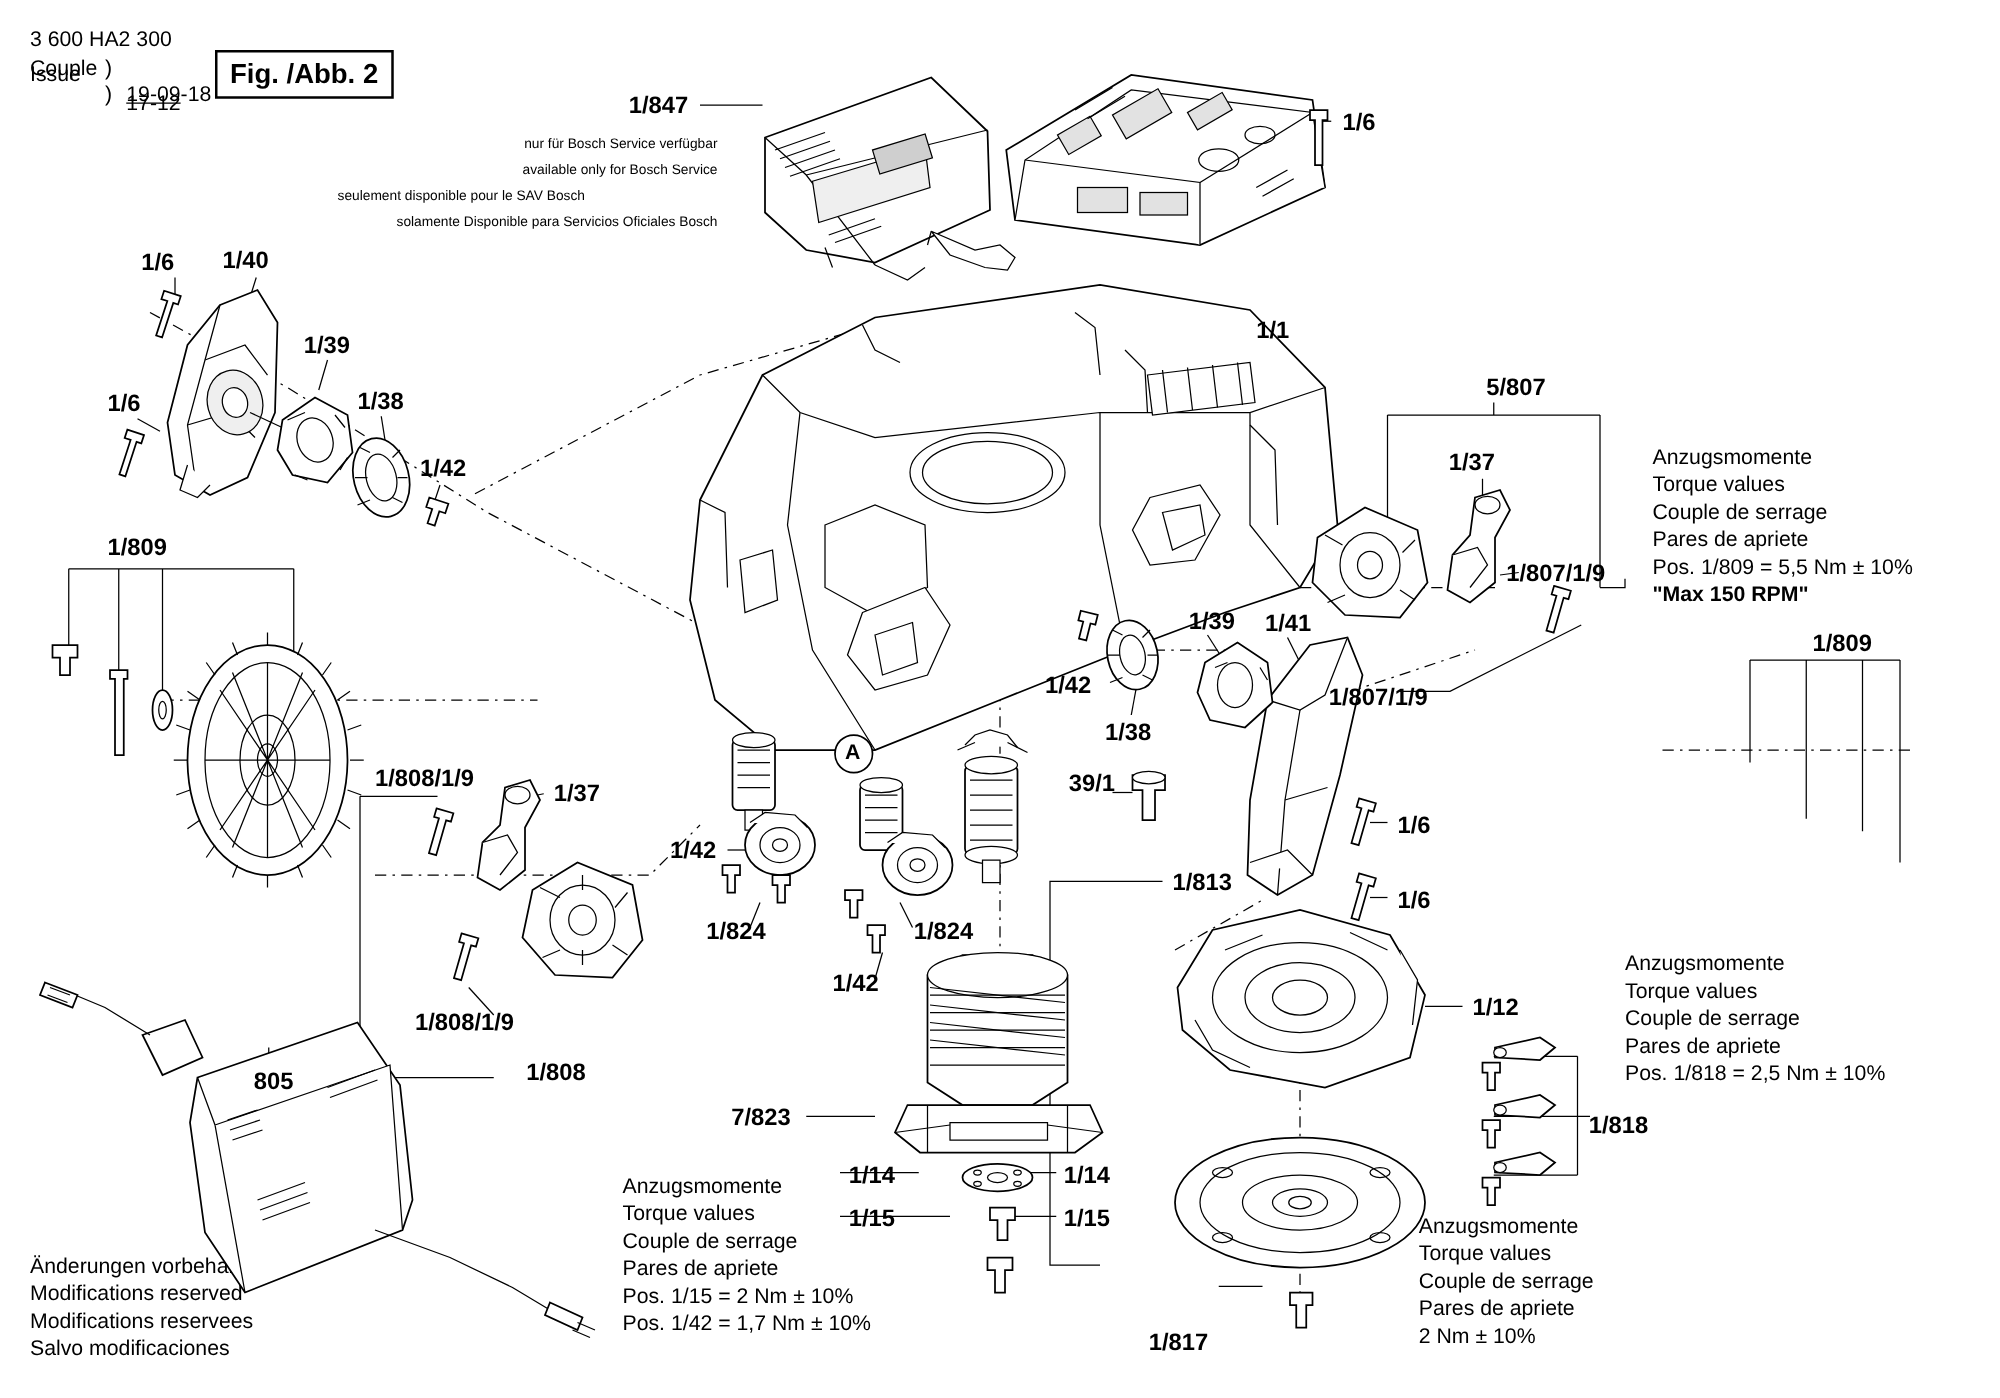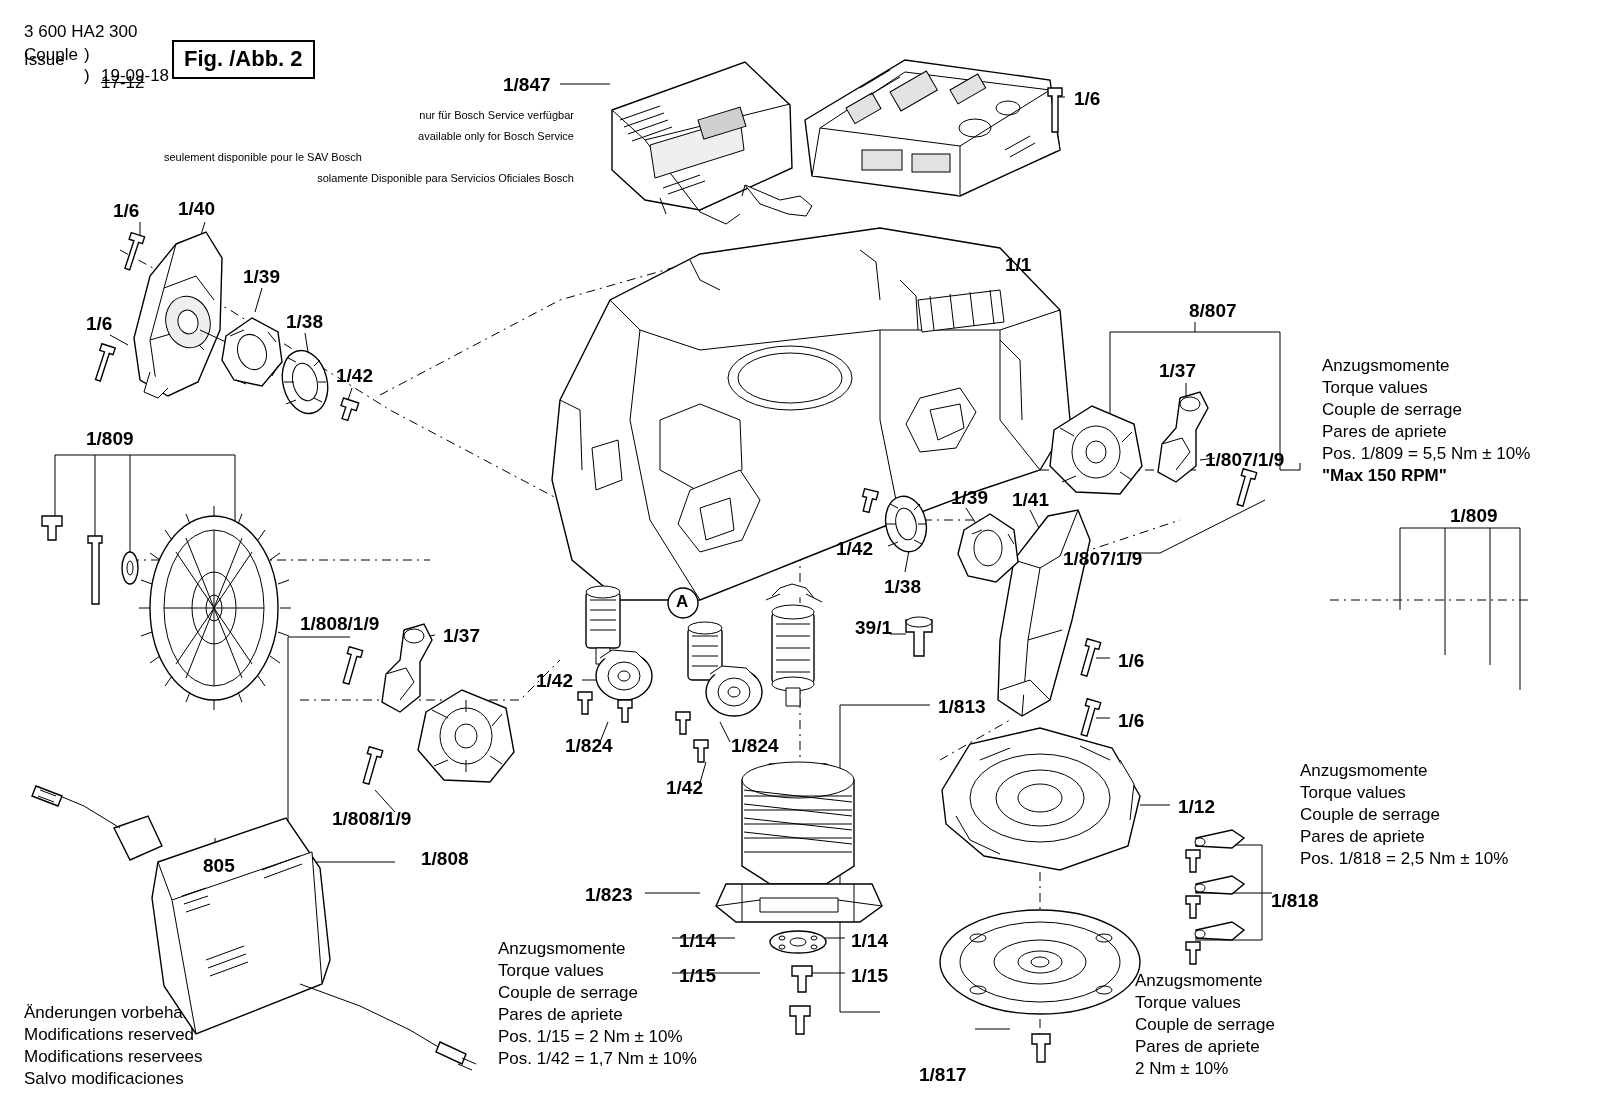--- a/index.html
+++ b/index.html
@@ -81,21 +81,21 @@
   <div class="hdr" style="left:84px; top:45px;">)</div>
   <div class="hdr" style="left:84px; top:66px;">)</div>
   <div class="hdr strike" style="left:101px; top:45px;margin-top:28px;">17-12</div>
   <div class="hdr" style="left:101px; top:66px;">19-09-18</div>
 
   <div class="figbox" style="left:172px; top:40px;">Fig. /Abb. 2</div>
 
   <div class="lbl" style="left:503px; top:74px;">1/847</div>
   <div class="txt" style="left:164px; top:105px; width:410px; text-align:right;">nur für Bosch Service verfügbar</div>
   <div class="txt" style="left:164px; top:126px; width:410px; text-align:right;">available only for Bosch Service</div>
-  <div class="txt" style="left:164px; top:147px; width:410px; text-align:left;">seulement disponible pour le SAV Bosch</div>
+  <div class="txt" style="left:164px; top:147px; width:410px; text-align:center;">seulement disponible pour le SAV Bosch</div>
   <div class="txt" style="left:164px; top:168px; width:410px; text-align:right;">solamente Disponible para Servicios Oficiales Bosch</div>
 
   <div class="txtblock" style="left:1322px; top:355px;">
     <div>Anzugsmomente</div>
     <div>Torque values</div>
     <div>Couple de serrage</div>
     <div>Pares de apriete</div>
     <div>Pos. 1/809 = 5,5 Nm  ± 10%</div>
     <div style="font-weight:bold;">"Max 150 RPM"</div>
   </div>
@@ -516,21 +516,21 @@
   </svg>
 
   <div class="lbl" style="left:1074px; top:88px;">1/6</div>
   <div class="lbl" style="left:113px;  top:200px;">1/6</div>
   <div class="lbl" style="left:178px;  top:198px;">1/40</div>
   <div class="lbl" style="left:243px;  top:266px;">1/39</div>
   <div class="lbl" style="left:286px;  top:311px;">1/38</div>
   <div class="lbl" style="left:86px;   top:313px;">1/6</div>
   <div class="lbl" style="left:336px;  top:365px;">1/42</div>
   <div class="lbl" style="left:1005px; top:254px;">1/1</div>
-  <div class="lbl" style="left:1189px; top:300px;">8/807</div>
+  <div class="lbl" style="left:1189px; top:300px;">5/807</div>
   <div class="lbl" style="left:1159px; top:360px;">1/37</div>
   <div class="lbl" style="left:1205px; top:449px;">1/807/1/9</div>
   <div class="lbl" style="left:1063px; top:548px;">1/807/1/9</div>
   <div class="lbl" style="left:86px;   top:428px;">1/809</div>
   <div class="lbl" style="left:1450px; top:505px;">1/809</div>
   <div class="lbl" style="left:951px;  top:487px;">1/39</div>
   <div class="lbl" style="left:1012px; top:489px;">1/41</div>
   <div class="lbl" style="left:836px;  top:538px;">1/42</div>
   <div class="lbl" style="left:884px;  top:576px;">1/38</div>
   <div class="lbl" style="left:855px;  top:617px;">39/1</div>
@@ -540,21 +540,21 @@
   <div class="lbl" style="left:399px;  top:848px;margin-left:22px;">1/808</div>
   <div class="lbl" style="left:1118px; top:650px;">1/6</div>
   <div class="lbl" style="left:1118px; top:710px;">1/6</div>
   <div class="lbl" style="left:536px;  top:670px;">1/42</div>
   <div class="lbl" style="left:565px;  top:735px;">1/824</div>
   <div class="lbl" style="left:731px;  top:735px;">1/824</div>
   <div class="lbl" style="left:666px;  top:777px;">1/42</div>
   <div class="lbl" style="left:938px;  top:696px;">1/813</div>
   <div class="lbl" style="left:1178px; top:796px;">1/12</div>
   <div class="lbl" style="left:1271px; top:890px;">1/818</div>
-  <div class="lbl" style="left:585px;  top:884px;">1/823</div>
+  <div class="lbl" style="left:585px;  top:884px;">7/823</div>
   <div class="lbl" style="left:679px;  top:930px;">1/14</div>
   <div class="lbl" style="left:851px;  top:930px;">1/14</div>
   <div class="lbl" style="left:679px;  top:965px;">1/15</div>
   <div class="lbl" style="left:851px;  top:965px;">1/15</div>
   <div class="lbl" style="left:919px;  top:1020px;margin-top:44px;">1/817</div>
   <div class="lbl" style="left:203px;  top:815px;margin-top:40px;">805</div>
 
   <div class="lbl" style="left:676px; top:592px; font-size:17px;">A</div>
 
 </div>

